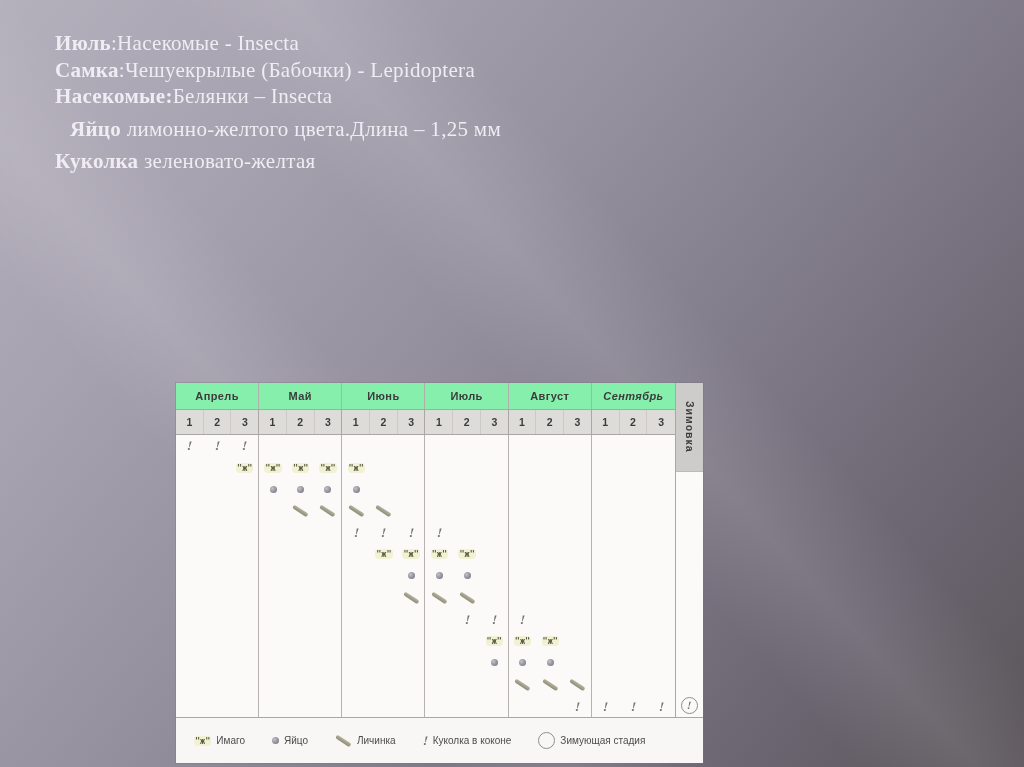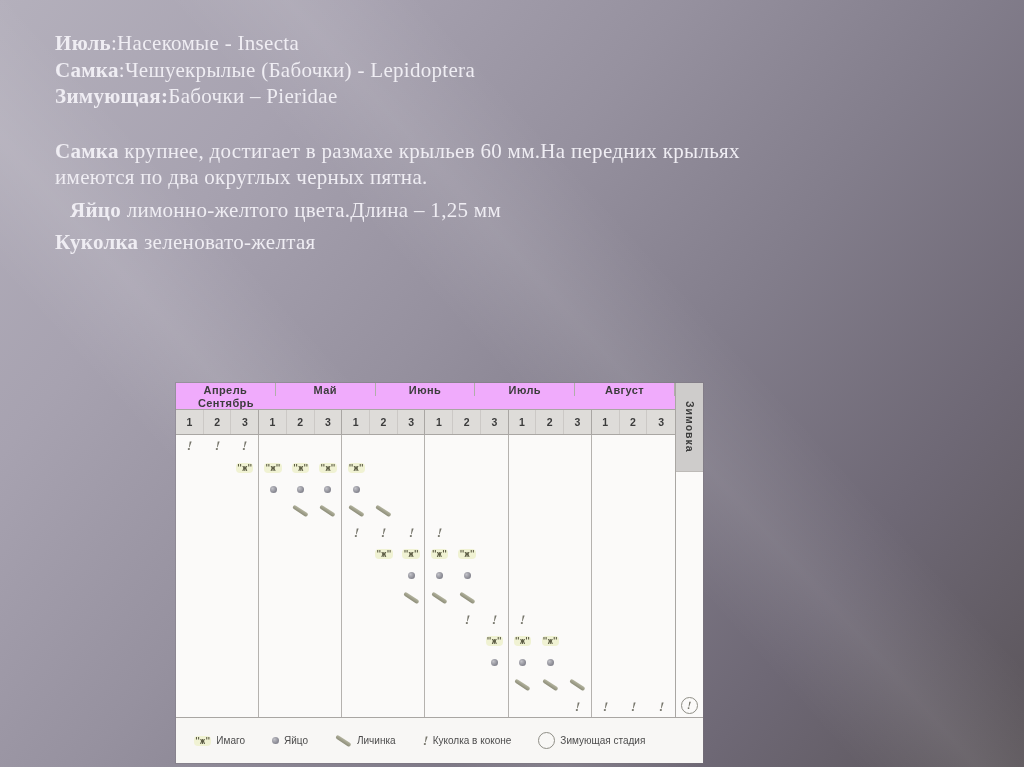--- a/index.html
+++ b/index.html
@@ -25,25 +25,25 @@
   .textblock p.indent{padding-left:7px;margin-left:8px;}
   .textblock b{font-weight:bold;}
   
   .panel{
     position:absolute;left:176px;top:383px;width:527px;height:380px;
     background:#f8f7f5;font-family:"Liberation Sans", sans-serif;color:#3c3c3c;
     box-shadow:0 0 0 1px rgba(120,115,120,.35);
   }
   .chart-top{display:flex;flex-direction:row;height:334px;}
   .chart-main{flex:1;display:flex;flex-direction:column;min-width:0;}
-  .months-row{display:grid;grid-template-columns:repeat(5,1fr);height:26px;
-    background:#f0abfc;border-bottom:1px solid #a9a6a3;}
+  .months-row{display:grid;grid-template-columns:repeat(6,1fr);height:26px;
+    background:#86efac;border-bottom:1px solid #a9a6a3;}
   .month-cell{display:flex;align-items:center;justify-content:center;
     font-size:11px;font-weight:bold;letter-spacing:.4px;border-right:1px solid #b0adaa;}
-  .month-cell:last-child{border-right:none;}
+  .month-cell:last-child{border-right:none;font-style:italic;}
   .decades-row{display:grid;grid-template-columns:repeat(18,1fr);height:24px;
     background:#dedcd9;border-bottom:1px solid #a9a6a3;}
   .dec-cell{display:flex;align-items:center;justify-content:center;
     font-size:10.5px;font-weight:bold;border-right:1px solid #ccc9c6;}
   .dec-cell.mend{border-right:1px solid #a9a6a3;}
   .dec-cell:last-child{border-right:none;}
   .body-grid{display:grid;grid-template-columns:repeat(18,1fr);
     grid-template-rows:repeat(13,1fr);flex:1;background:#fbfaf9;}
   .bcell{display:flex;align-items:center;justify-content:center;}
   .bcell.mend{border-right:1px solid #b5b2af;}
@@ -73,22 +73,21 @@
   .winter-ring{width:17px;height:17px;border:1.5px solid #8f8e86;border-radius:50%;
     display:inline-flex;align-items:center;justify-content:center;box-sizing:border-box;}
   .winter-ring .sym-pupa{font-size:11px;}
 </style>
 </head>
 <body>
 
 <div class="textblock">
   <p><b>Июль</b><span>:Насекомые - Insecta</span></p>
   <p><b>Самка</b><span>:Чешуекрылые (Бабочки) - Lepidoptera</span></p>
-  <p><b>Зимующая:</b><span>Бабочки – Pieridae</span></p>
-  <p class="para gap-top"><b>Самка</b><span> крупнее, достигает в размахе крыльев 60 мм.На передних крыльях имеются по два округлых черных пятна.</span></p>
+  <p><b>Насекомые:</b><span>Белянки – Insecta</span></p>
   <p class="para indent"><b>Яйцо</b><span> лимонно-желтого цвета.Длина – 1,25 мм</span></p>
   <p class="para"><b>Куколка</b><span> зеленовато-желтая</span></p>
 </div>
 
 <div class="panel">
   <div class="chart-top">
     <div class="chart-main">
       <div class="months-row">
           <div class="month-cell">Апрель</div>
           <div class="month-cell">Май</div>

